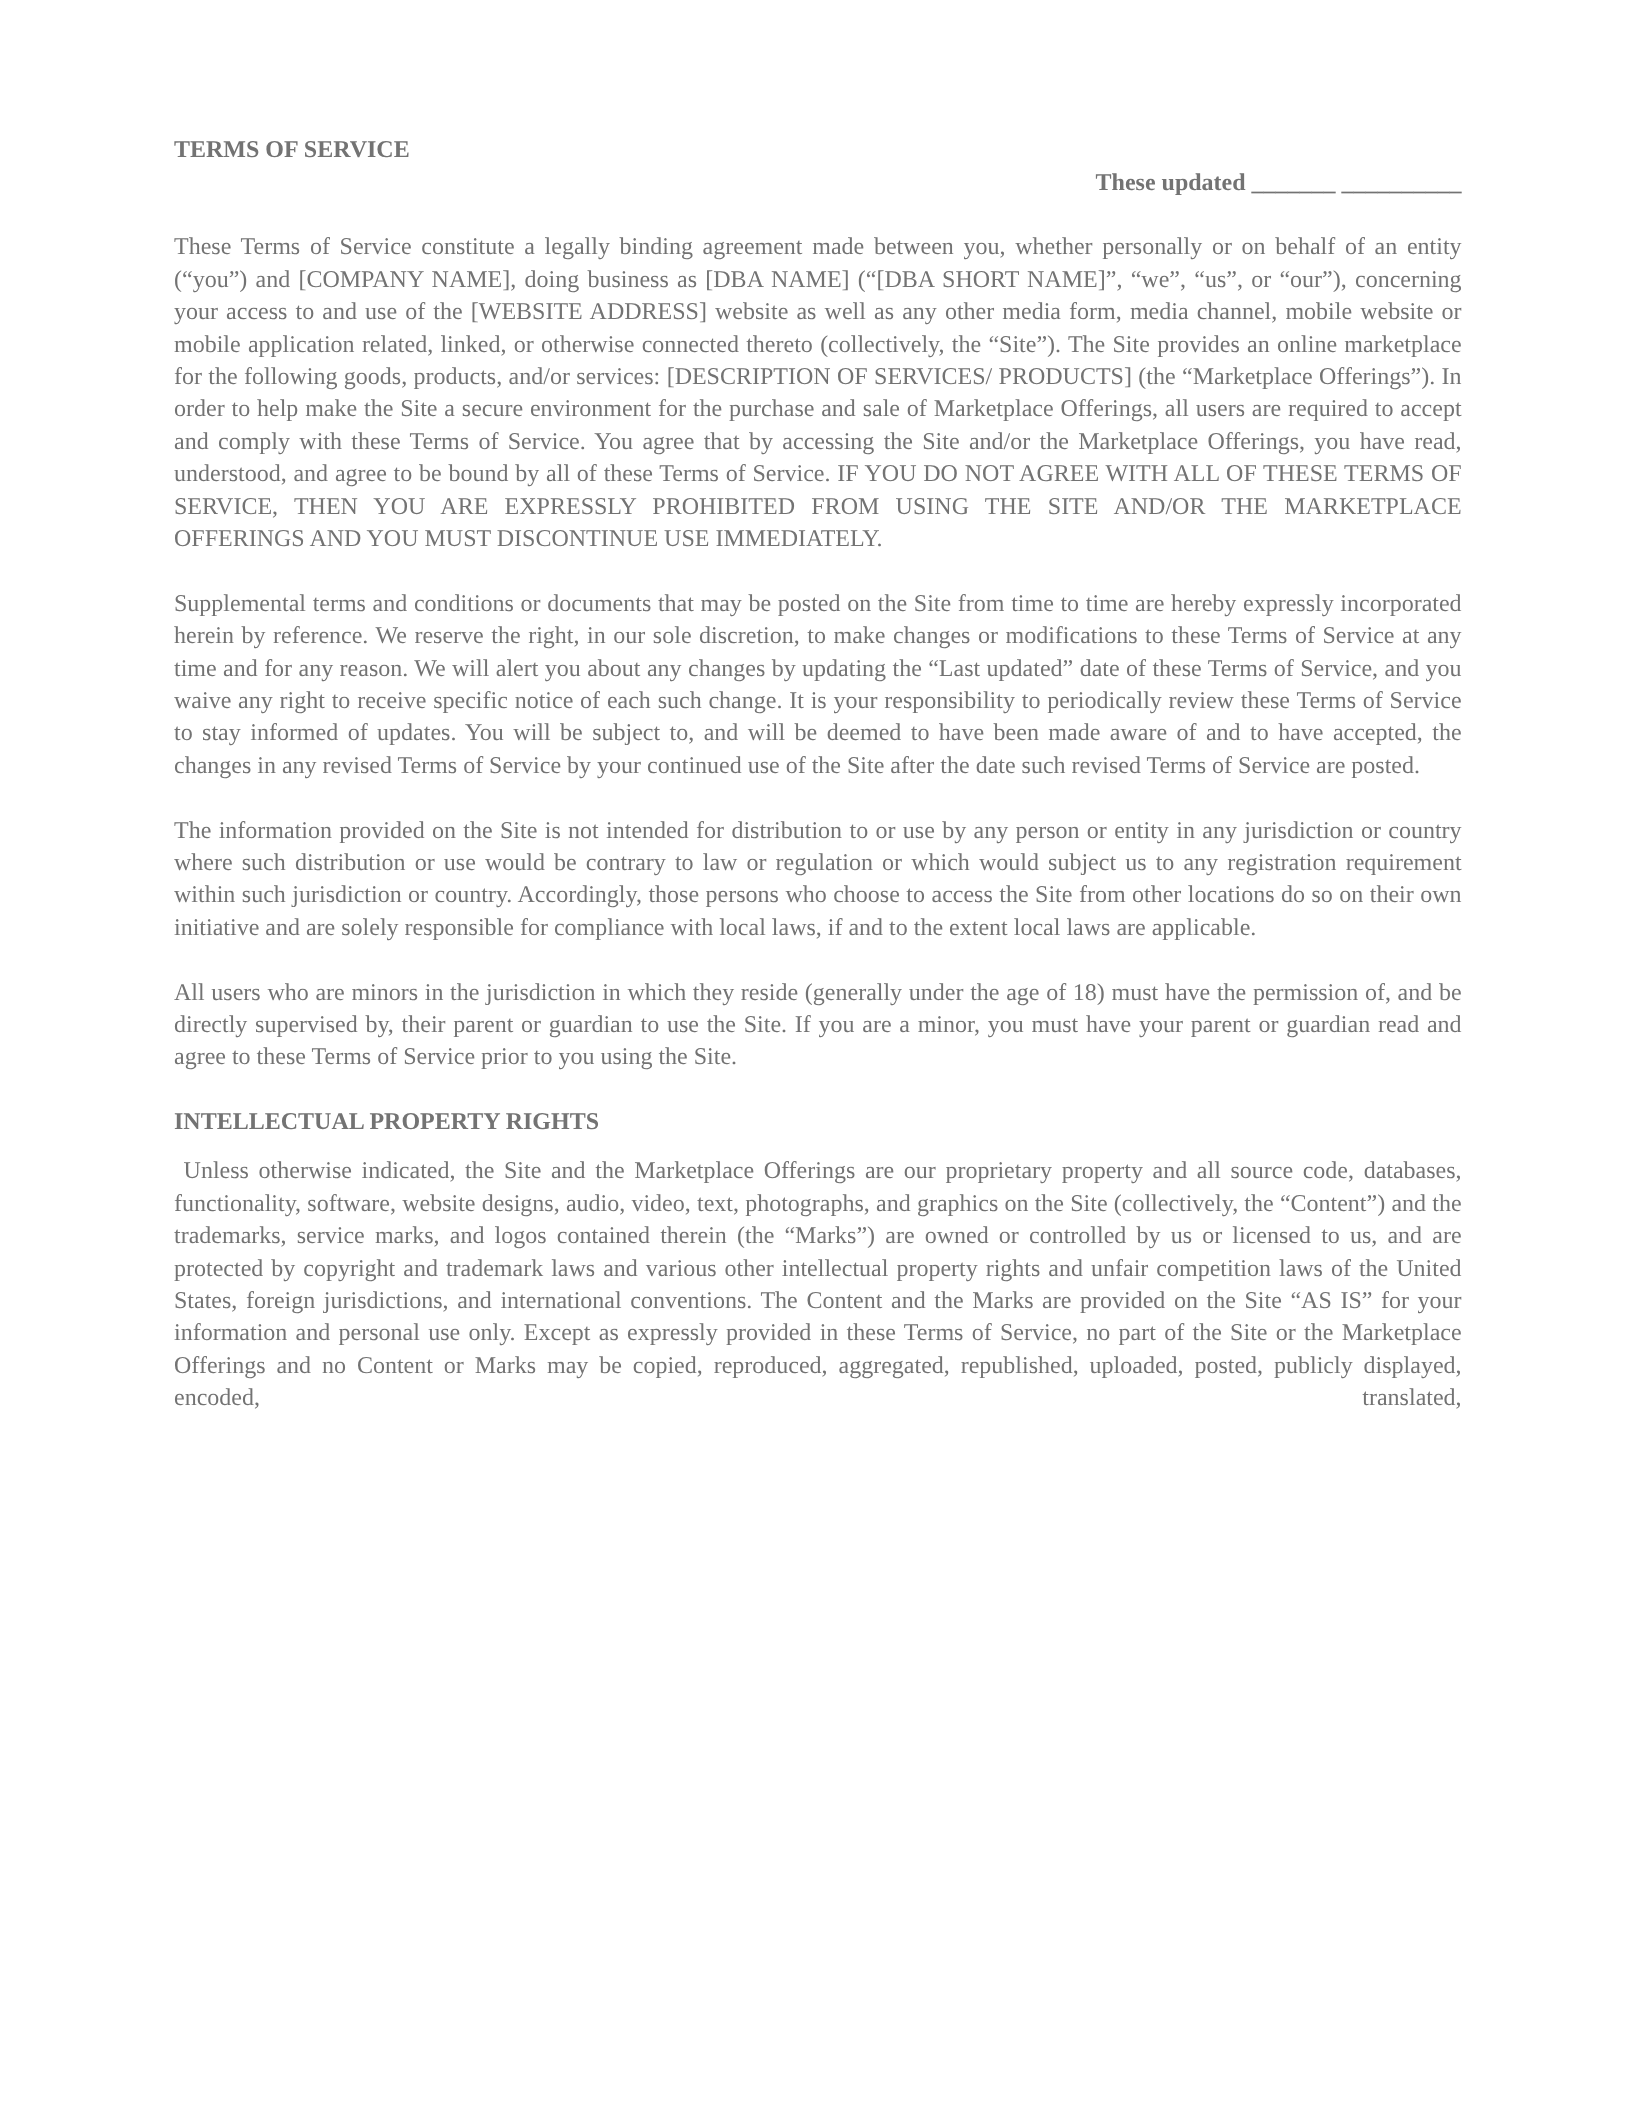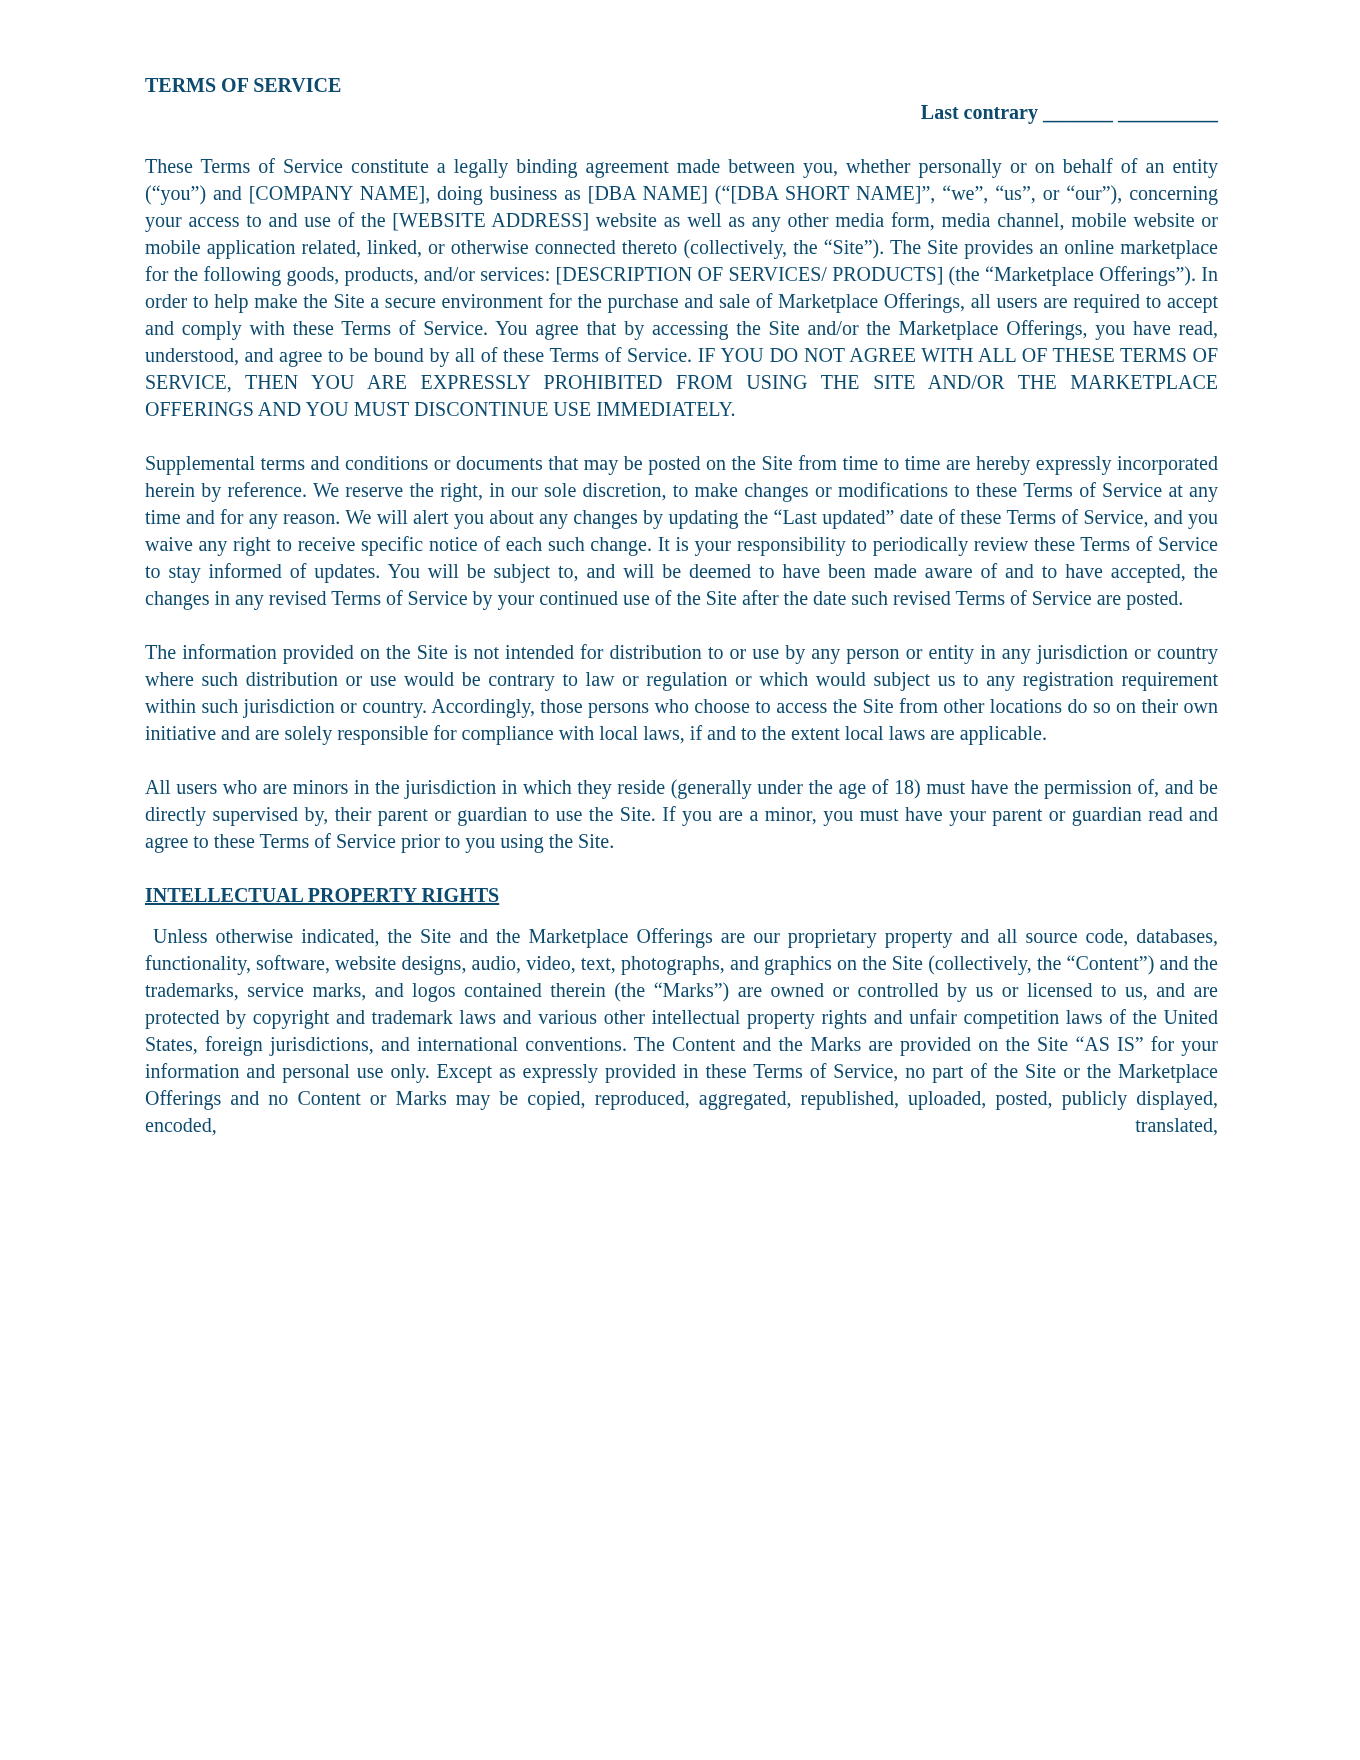--- a/index.html
+++ b/index.html
@@ -6,46 +6,45 @@
     margin: 0;
     padding: 0;
     background: #ffffff;
   }
   .page {
     position: relative;
     width: 1360px;
     height: 1584px;
     box-sizing: border-box;
     background: #ffffff;
-    color: #0c4a6e;
+    color: #737373;
     font-family: "Liberation Serif", serif;
     font-size: 20px;
     line-height: 27px;
-    padding: 72px 142px 0 145px;
+    padding: 112px 142px 0 145px;
     overflow: hidden;
   }
   .doc-title {
     font-size: 20px;
     font-weight: bold;
     margin: 0;
     text-align: left;
   }
   .last-updated {
     font-weight: bold;
     text-align: right;
     margin: 0;
   }
   .section-heading {
     font-size: 20px;
     font-weight: bold;
     margin: 0;
   }
   .section-heading.spaced-top {
     margin-top: 27px;
-    text-decoration: underline;
   }
   p.para {
     margin: 27px 0 0 0;
     text-align: justify;
   }
   p.para.tight {
     margin-top: 14px;
   }
   p.para.justify-last {
     text-align-last: justify;
@@ -54,21 +53,21 @@
     font-weight: normal;
   }
 </style>
 </head>
 <body>
 
 <div class="page">
 
   <h1 class="doc-title">TERMS OF SERVICE</h1>
 
-  <div class="last-updated">Last contrary _______ __________</div>
+  <div class="last-updated">These updated _______ __________</div>
 
 
   <p class="para"><span>These Terms of Service constitute a legally binding agreement made between you, whether personally or on behalf of an entity (“you”) and </span><b>[COMPANY NAME]</b><span>, doing business as </span><b>[DBA NAME]</b><span> (“</span><b>[DBA SHORT NAME]</b><span>”, “</span><b>we</b><span>”, “</span><b>us</b><span>”, or “</span><b>our</b><span>”), concerning your access to and use of the </span><b>[WEBSITE ADDRESS]</b><span> website as well as any other media form, media channel, mobile website or mobile application related, linked, or otherwise connected thereto (collectively, the “Site”). The Site provides an online marketplace for the following goods, products, and/or services: </span><b>[DESCRIPTION OF SERVICES/ PRODUCTS]</b><span> (the “Marketplace Offerings”). In order to help make the Site a secure environment for the purchase and sale of Marketplace Offerings, all users are required to accept and comply with these Terms of Service. You agree that by accessing the Site and/or the Marketplace Offerings, you have read, understood, and agree to be bound by all of these Terms of Service. IF YOU DO NOT AGREE WITH ALL OF THESE TERMS OF SERVICE, THEN YOU ARE EXPRESSLY PROHIBITED FROM USING THE SITE AND/OR THE MARKETPLACE OFFERINGS AND YOU MUST DISCONTINUE USE IMMEDIATELY.</span></p>
 
   <p class="para"><span>Supplemental terms and conditions or documents that may be posted on the Site from time to time are hereby expressly incorporated herein by reference. We reserve the right, in our sole discretion, to make changes or modifications to these Terms of Service at any time and for any reason. We will alert you about any changes by updating the “Last updated” date of these Terms of Service, and you waive any right to receive specific notice of each such change. It is your responsibility to periodically review these Terms of Service to stay informed of updates. You will be subject to, and will be deemed to have been made aware of and to have accepted, the changes in any revised Terms of Service by your continued use of the Site after the date such revised Terms of Service are posted.</span></p>
 
   <p class="para"><span>The information provided on the Site is not intended for distribution to or use by any person or entity in any jurisdiction or country where such distribution or use would be contrary to law or regulation or which would subject us to any registration requirement within such jurisdiction or country. Accordingly, those persons who choose to access the Site from other locations do so on their own initiative and are solely responsible for compliance with local laws, if and to the extent local laws are applicable.</span></p>
 
   <p class="para"><span>All users who are minors in the jurisdiction in which they reside (generally under the age of 18) must have the permission of, and be directly supervised by, their parent or guardian to use the Site. If you are a minor, you must have your parent or guardian read and agree to these Terms of Service prior to you using the Site.</span></p>
 

